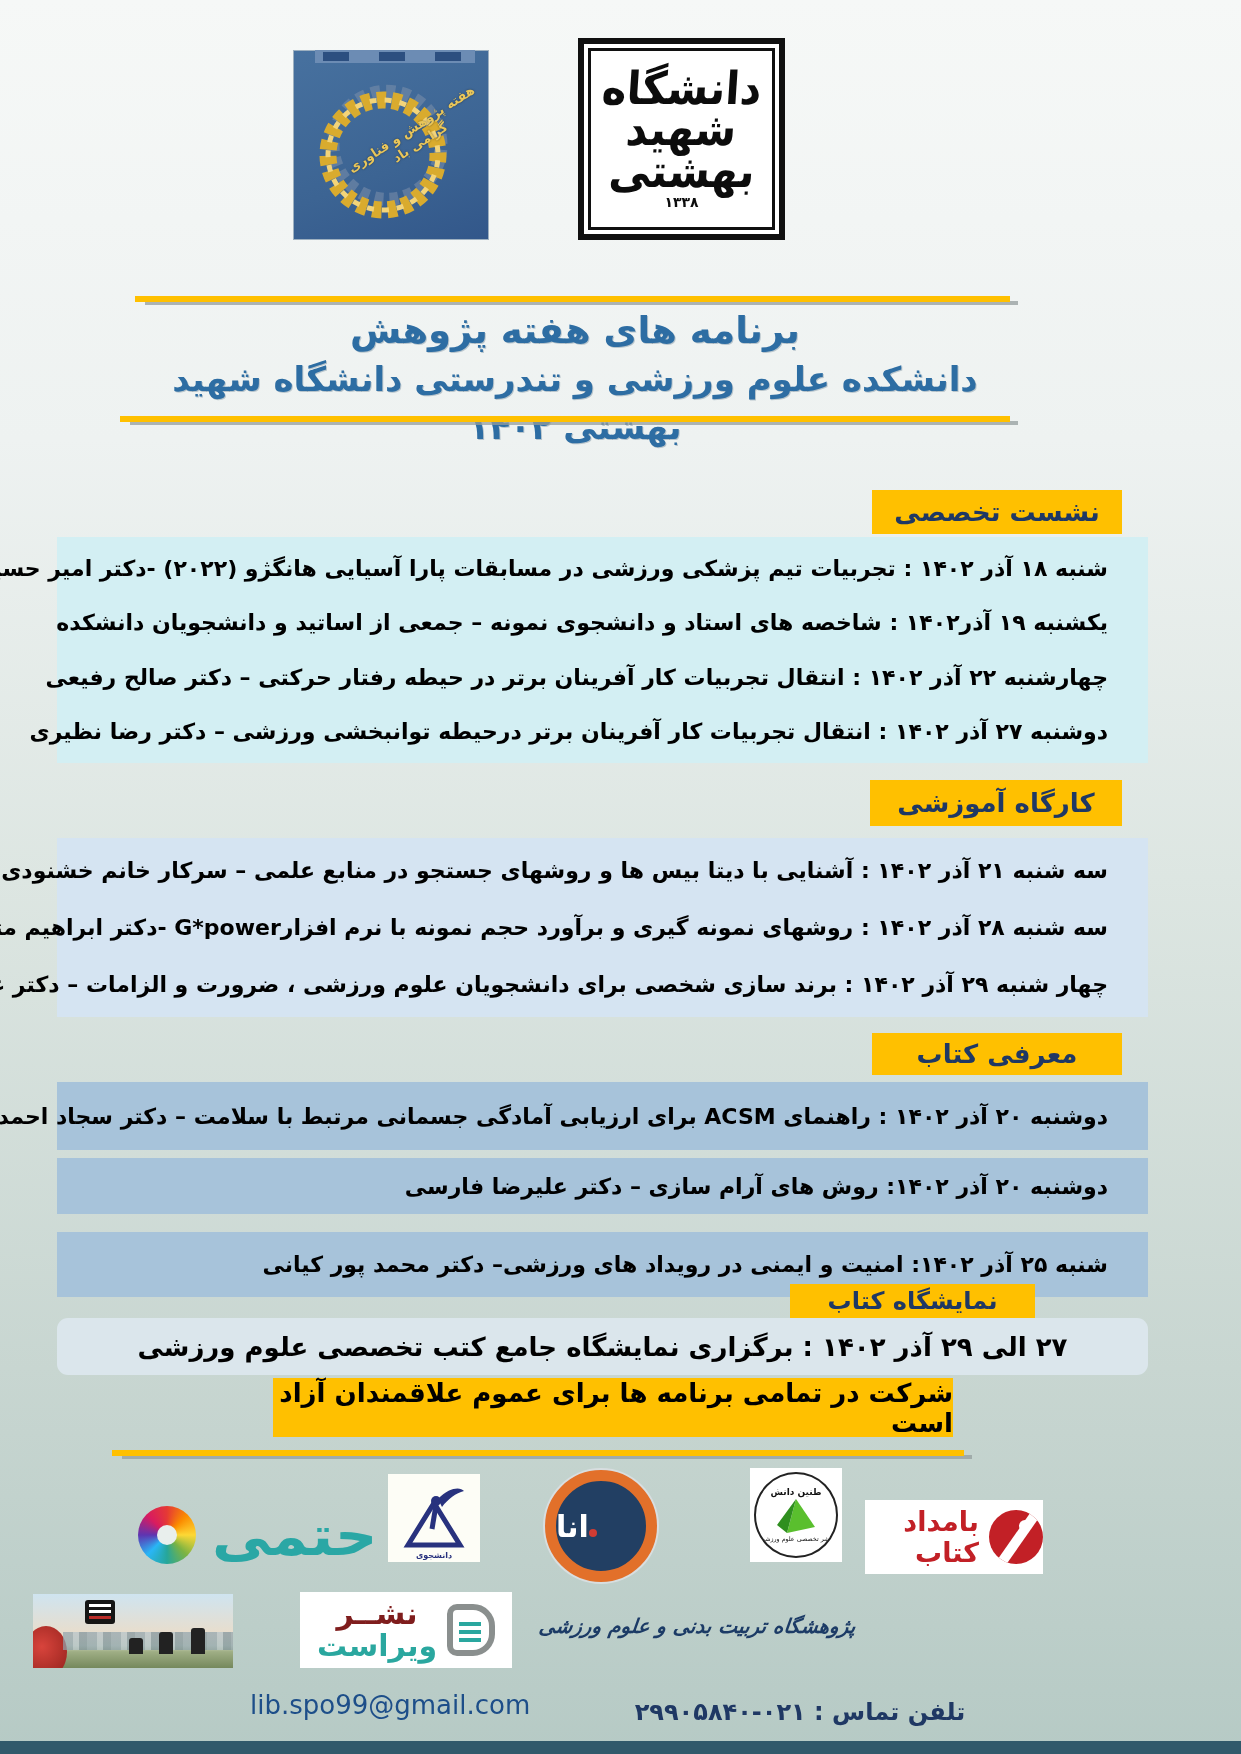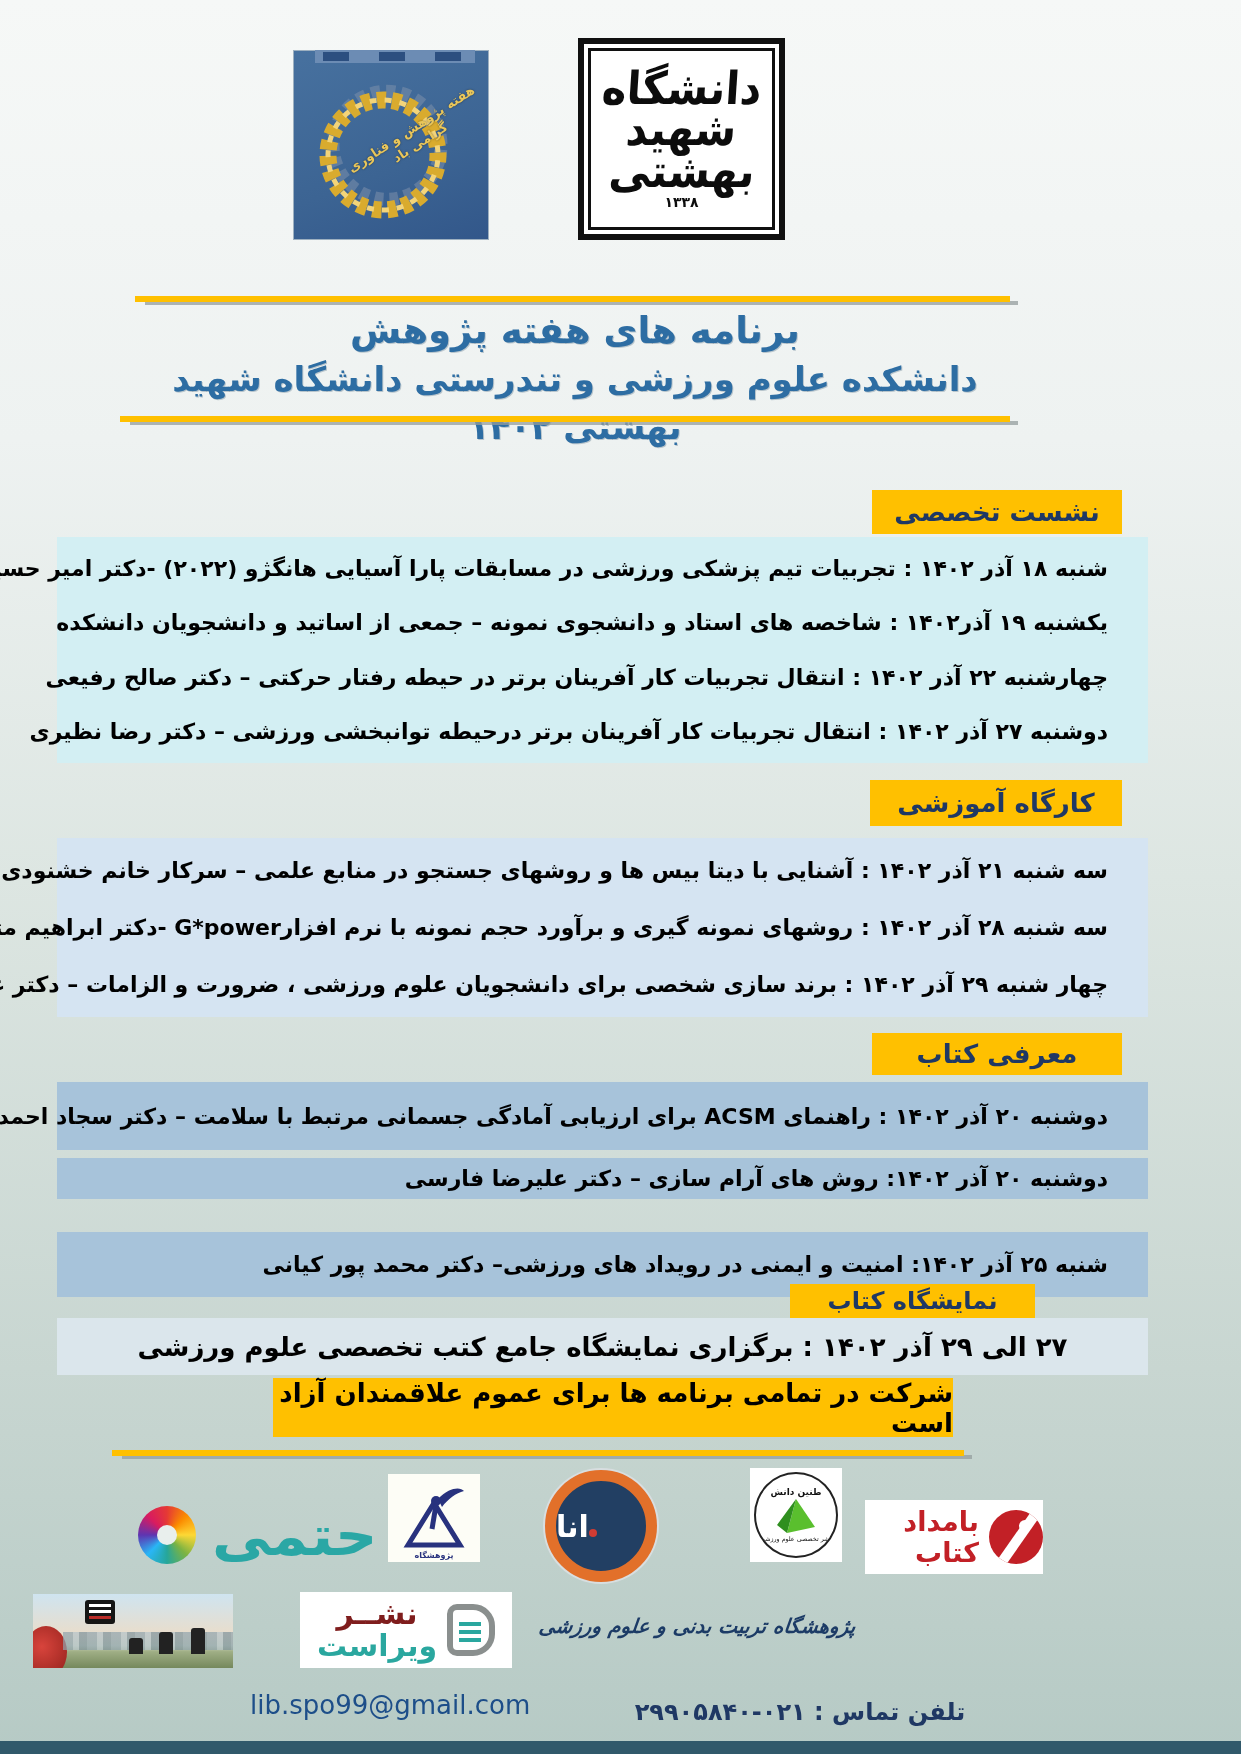--- a/index.html
+++ b/index.html
@@ -37,23 +37,23 @@
   .bar3{right:119px;top:1033px;width:250px;height:42px;}
   .bar4{right:206px;top:1284px;width:245px;height:34px;font-size:24px;}
 
   
   .evbox{left:57px;width:1091px;direction:rtl;display:flex;flex-direction:column;justify-content:space-around;padding:4px 40px;}
   .evbox .row,.evrow{font-size:22px;font-weight:bold;color:#000;white-space:nowrap;text-align:right;direction:rtl;}
   .box1{top:537px;height:226px;background:#d3eff3;}
   .box2{top:838px;height:179px;background:#d5e4f2;}
   .bkrow{left:57px;width:1091px;background:#a7c3da;display:flex;align-items:center;padding:0 40px;direction:rtl;}
   .bk1{top:1082px;height:68px;}
-  .bk2{top:1158px;height:41px;}
+  .bk2{top:1158px;height:56px;}
   .bk3{top:1220px;height:65px;margin-top:12px;}
-  .box4{left:57px;top:1318px;width:1091px;height:57px;background:#dbe6ec;display:flex;align-items:center;justify-content:center;direction:rtl;}
+  .box4{left:57px;top:1318px;width:1091px;height:57px;background:#dbe6ec;display:flex;align-items:center;justify-content:center;direction:rtl;border-radius:11px;}
   .box4 .evrow{font-size:26px;text-align:center;}
   .notice{left:265px;top:1378px;width:680px;height:59px;background:#FFC000;display:flex;align-items:center;justify-content:center;direction:rtl;font-size:26px;font-weight:bold;color:#000;margin-left:8px;}
 
   
   .hatmi{left:138px;top:1492px;width:200px;height:72px;display:flex;align-items:flex-end;justify-content:flex-start;gap:20px;}
   .flower{width:58px;height:58px;border-radius:50%;background:conic-gradient(#e53935,#fb8c00,#fdd835,#7cb342,#26a69a,#29b6f6,#5e35b1,#d81b60,#e53935);position:relative;flex:0 0 auto;}
   .flower::after{content:"";position:absolute;left:19px;top:19px;width:20px;height:20px;border-radius:50%;background:#e9efed;}
   .hatmi .word{color:#2aa7a5;font-size:56px;font-weight:bold;line-height:1;transform:scaleX(1.05);}
   .quill{left:388px;top:1474px;width:92px;height:88px;background:#fdfdf6;display:flex;flex-direction:column;align-items:center;justify-content:flex-end;padding:2px;}
   .quill .cap{font-size:8px;color:#28327e;font-weight:bold;}
@@ -165,21 +165,21 @@
     <div class="word">حتمی</div>
   </div>
 
   <div class="abs quill">
     <svg width="80" height="66" viewBox="0 0 80 66">
       <path d="M14 60 L40 18 L66 60 Z" fill="none" stroke="#28327e" stroke-width="5"></path>
       <circle cx="42" cy="16" r="5" fill="#28327e"></circle>
       <path d="M42 20 L38 44" stroke="#28327e" stroke-width="5"></path>
       <path d="M44 14 C56 2 66 2 70 6 C62 8 54 14 48 22 Z" fill="#28327e"></path>
     </svg>
-    <div class="cap">پژوهشگاه</div>
+    <div class="cap">دانشجوی</div>
   </div>
 
   <div class="abs badge">
     <div class="ctr"><span>انا</span><span class="dot"></span></div>
   </div>
 
   <div class="abs tanin">
     <div class="tanin-circle">
       <div class="tanin-top">طنین دانش</div>
       <svg width="46" height="38" viewBox="0 0 46 38">

